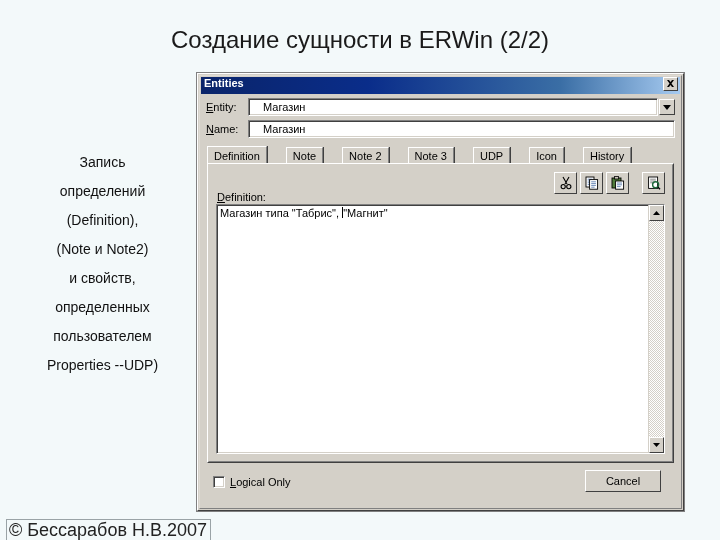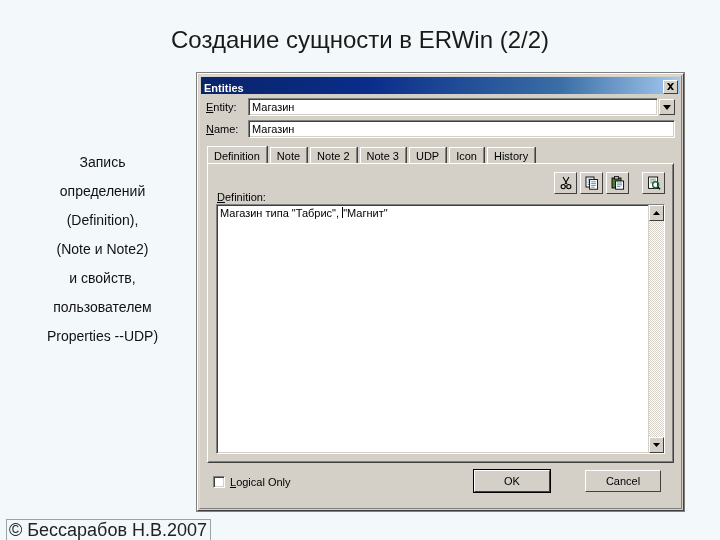--- a/index.html
+++ b/index.html
@@ -50,21 +50,21 @@
     position:absolute; left:1px; top:1px; right:1px; bottom:1px;
     border:1px solid #dfdcd5;
     border-right-color:#808080; border-bottom-color:#808080;
     pointer-events:none;
   }
 
   
   #titlebar {
     position:absolute; left:3px; top:3px; right:3px; height:17px;
     background:linear-gradient(to right, #0a246a 0%, #0a2d8a 35%, #3a6ea5 75%, #a6caf0 100%);
-    display:flex; align-items:flex-end; padding:0 2px 0 3px;
+    display:flex; align-items:flex-start; padding:0 2px 0 3px;
   }
   #titlebar-text {
     color:#fff; font-size:11px; font-weight:bold; letter-spacing:0px;
     flex:1;
   }
   #close-button {
     width:15px; height:14px; background:#d4d0c8;
     border:1px solid #ffffff; border-right-color:#404040; border-bottom-color:#404040;
     display:flex; align-items:center; justify-content:center;
     cursor:pointer; padding:0;
@@ -77,36 +77,36 @@
     display:flex; align-items:center;border-radius:9px;
   }
   .field-label { width:42px; font-size:11px; }
   .field-label u { text-decoration:underline; }
 
   .sunken-input {
     flex:1; height:18px; background:#ffffff;
     border:1px solid #808080; border-right-color:#ffffff; border-bottom-color:#ffffff;
     box-shadow: inset 1px 1px 0 #404040, inset -1px -1px 0 #d4d0c8;
     display:flex; align-items:center;
-    padding-left:3px; font-size:11px; overflow:hidden; white-space:nowrap;
+    padding-left:14px; font-size:11px; overflow:hidden; white-space:nowrap;
   }
   #entity-row { top:24px; }
   #name-row { top:46px; }
   #entity-input { margin-right:0; }
   #entity-dropdown-button {
     width:16px; height:16px; margin-left:1px;
     background:#d4d0c8;
     border:1px solid #ffffff; border-right-color:#404040; border-bottom-color:#404040;
     display:flex; align-items:center; justify-content:center; cursor:pointer;
   }
 
   
   #tabstrip {
     position:absolute; left:9px; top:72px; right:9px; height:18px;
-    display:flex; align-items:flex-end;
+    display:flex; align-items:flex-end;gap:16px;
   }
   .tab {
     height:17px; background:#d4d0c8;
     border:1px solid #ffffff; border-bottom:none;
     border-right-color:#808080;
     box-shadow:1px 0 0 #404040;
     display:flex; align-items:center; justify-content:center;
     padding:0 6px; margin-right:3px; font-size:11px; cursor:pointer;
     white-space:nowrap;
   }
@@ -213,20 +213,21 @@
 <body style="background: rgb(243, 249, 250);">
 
 <div id="slide-title">Создание сущности в ERWin (2/2)</div>
 
 <div id="left-text">
   <div>Запись</div>
   <div>определений</div>
   <div>(Definition),</div>
   <div>(Note и Note2)</div>
   <div>и свойств,</div>
+  <div>определенных</div>
   <div>пользователем</div>
   <div>Properties --UDP)</div>
 </div>
 
 <div id="footer">© Бессарабов Н.В.2007</div>
 
 <div id="dialog">
   <div class="inner-edge"></div>
 
   <div id="titlebar">
@@ -322,15 +323,14 @@
         </div>
       </div>
     </div>
   </div>
 
   <div id="logical-only">
     <span id="logical-only-box"></span>
     <span id="logical-only-label"><u>L</u><span>ogical Only</span></span>
   </div>
 
-  <div class="dlg-button" id="ok-button">OK</div>
   <div class="dlg-button" id="cancel-button">Cancel</div>
 </div>
 
 </body></html>

